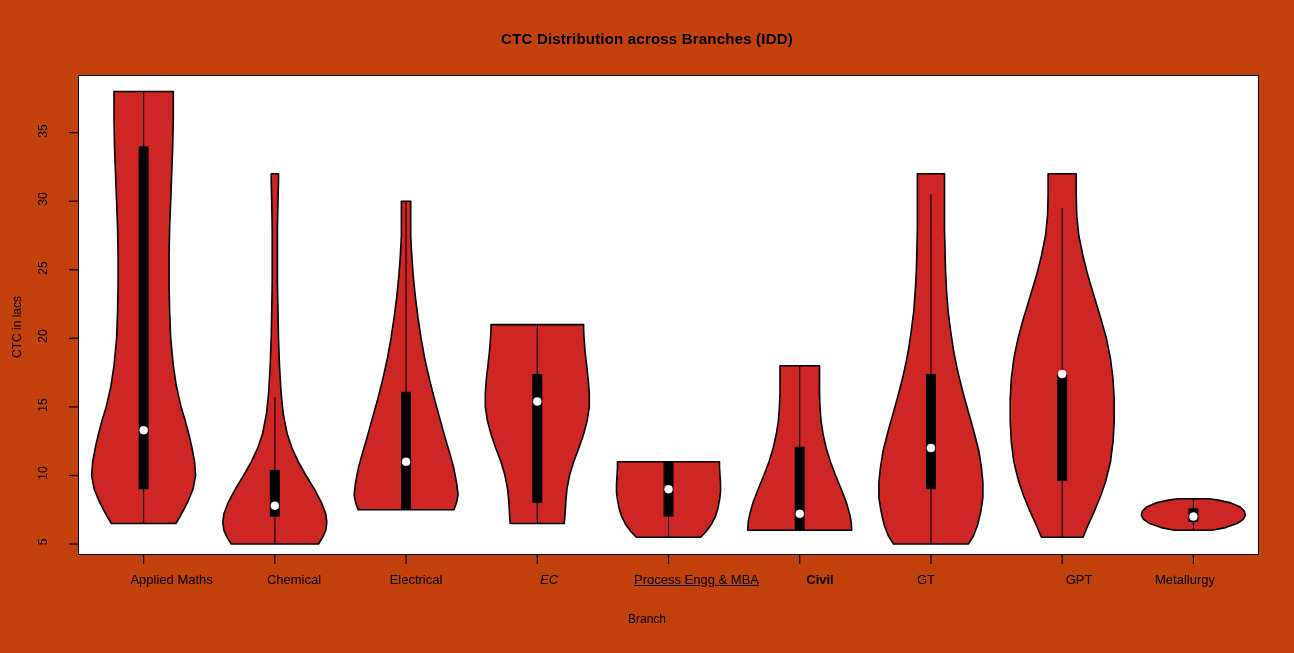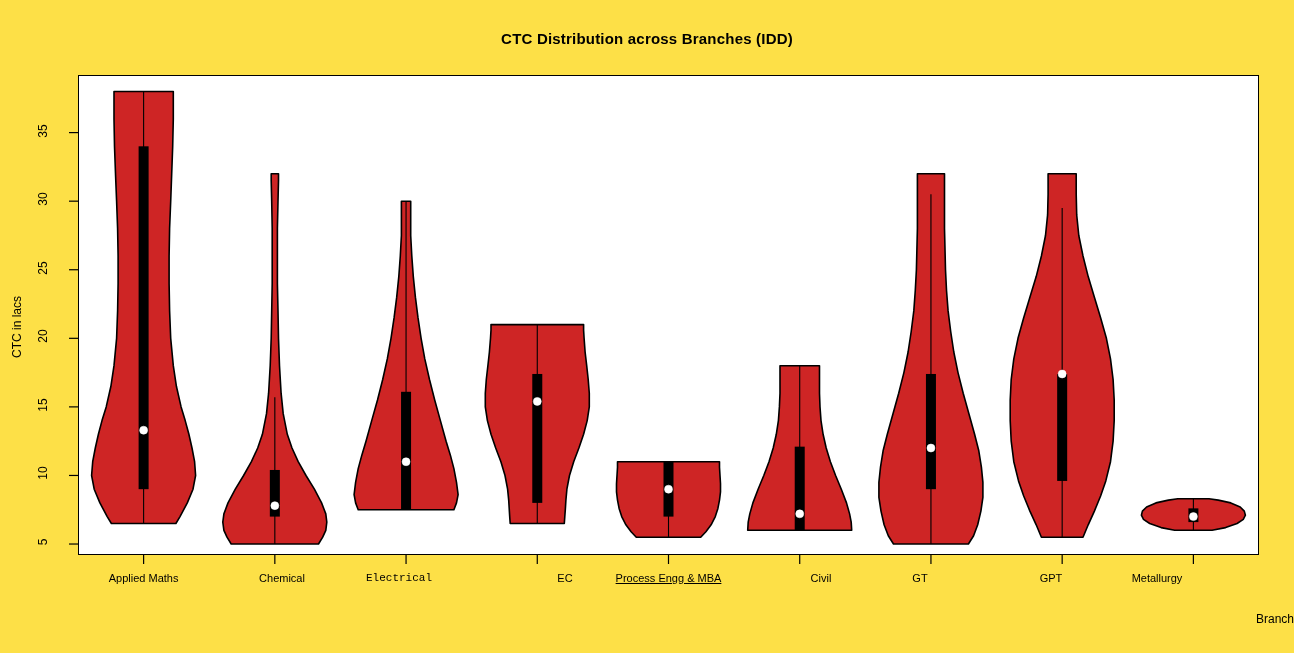--- a/index.html
+++ b/index.html
@@ -1,43 +1,43 @@
 <!DOCTYPE html>
 <html><head>
 <meta charset="utf-8">
 <style>
   html,body{margin:0;padding:0;background:#ffffff;}
   body{width:1294px;height:653px;font-family:"Liberation Sans",sans-serif;color:#000;overflow:hidden;}
-  #root{position:relative;width:1294px;height:653px;background:#fde047;}
+  #root{position:relative;width:1294px;height:653px;background:#c2410c;}
   #chart-title{
     position:absolute;left:0;top:30px;width:1294px;text-align:center;
     font-size:15px;font-weight:bold;letter-spacing:.2px;
   }
   #ylabel{
     position:absolute;left:6px;top:0;width:22px;height:653px;
     display:flex;align-items:center;justify-content:center;
   }
   #ylabel span{
     transform:rotate(-90deg);white-space:nowrap;font-size:12px;
   }
   #xlabel{
-    position:absolute;left:0;top:612px;width:1294px;text-align:right;font-size:12px;
+    position:absolute;left:0;top:612px;width:1294px;text-align:center;font-size:12px;
   }
   #plot-frame{
     position:absolute;left:78px;top:75px;width:1181px;height:480px;
     border:1.2px solid #000;box-sizing:border-box;background:#fff;
   }
   #plot-svg{position:absolute;left:0;top:0;width:1294px;height:653px;pointer-events:none;}
   .ytick-label{
     position:absolute;font-size:12px;text-align:center;width:34px;
   }
   .ytick-label span{display:inline-block;transform:rotate(-90deg);}
   .xtick-label{
-    position:absolute;font-size:11px;text-align:center;top:572px;
-    white-space:nowrap;transform:translateX(-50%);
+    position:absolute;font-size:13px;text-align:center;top:572px;
+    white-space:nowrap;transform:translateX(-50%);margin-left:28px;
   }
 </style>
 </head>
 <body>
 
 <div id="root">
 
   <div id="chart-title">CTC Distribution across Branches (IDD)</div>
 
   <div id="ylabel">
@@ -111,23 +111,23 @@
       <div class="ytick-label" style="left: 26px; top: 535.029px;"><span>5</span></div>
       <div class="ytick-label" style="left: 26px; top: 466.457px;"><span>10</span></div>
       <div class="ytick-label" style="left: 26px; top: 397.886px;"><span>15</span></div>
       <div class="ytick-label" style="left: 26px; top: 329.314px;"><span>20</span></div>
       <div class="ytick-label" style="left: 26px; top: 260.743px;"><span>25</span></div>
       <div class="ytick-label" style="left: 26px; top: 192.171px;"><span>30</span></div>
       <div class="ytick-label" style="left: 26px; top: 123.6px;"><span>35</span></div>
     </div>
   <div id="xtick-labels">
       <div class="xtick-label" style="left: 143.611px;">Applied Maths</div>
-      <div class="xtick-label" style="left: 282px;">Chemical</div>
-      <div class="xtick-label" style="left: 399px; font-family: Liberation Mono, monospace;">Electrical</div>
-      <div class="xtick-label" style="left: 565px;">EC</div>
+      <div class="xtick-label" style="left: 266px;">Chemical</div>
+      <div class="xtick-label" style="left: 388px;">Electrical</div>
+      <div class="xtick-label" style="left: 521px; font-style: italic;">EC</div>
       <div class="xtick-label" style="left: 668.5px; text-decoration: underline;">Process Engg &amp; MBA</div>
-      <div class="xtick-label" style="left: 821px;">Civil</div>
-      <div class="xtick-label" style="left: 920px; text-align: center;">GT</div>
+      <div class="xtick-label" style="left: 792px; font-weight: bold;">Civil</div>
+      <div class="xtick-label" style="left: 898px; text-align: center;">GT</div>
       <div class="xtick-label" style="left: 1051px;">GPT</div>
       <div class="xtick-label" style="left: 1157px;">Metallurgy</div>
     </div>
 
 </div>
 
 </body></html>

